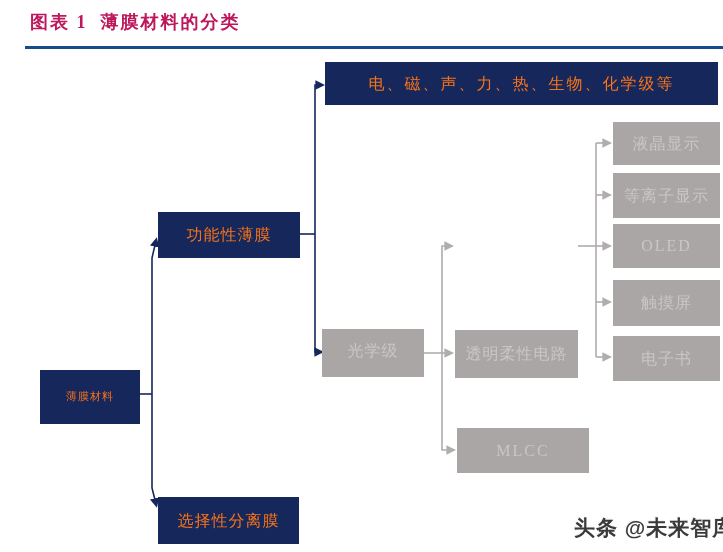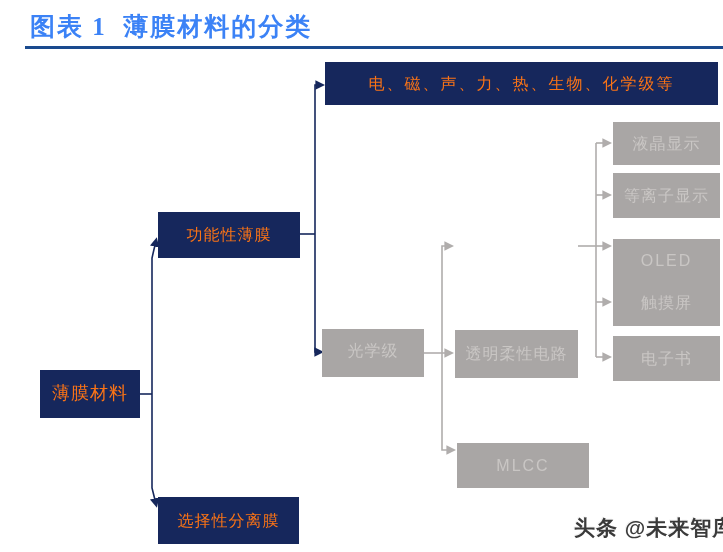--- a/index.html
+++ b/index.html
@@ -3,35 +3,35 @@
 <meta charset="utf-8">
 <style>
   html,body{margin:0;padding:0;background:#ffffff;}
   #stage{
     position:relative;width:723px;height:552px;background:#ffffff;
     overflow:hidden;font-family:"Liberation Sans","DejaVu Sans",sans-serif;
   }
   .page-title{
     position:absolute;left:30px;top:10px;
     font-family:"Liberation Serif","DejaVu Serif",serif;
-    font-weight:bold;font-size:25px;color:#3b82f6;
+    font-weight:bold;font-size:18px;color:#be185d;
     letter-spacing:2px;white-space:pre;
   }
   .title-rule{
     position:absolute;left:25px;top:46px;width:698px;height:3px;
     background:#1a4a8e;
   }
   .node{
     position:absolute;display:flex;align-items:center;justify-content:center;
     text-align:center;font-size:16px;letter-spacing:1px;line-height:1.2;
     box-sizing:border-box;
   }
   .navy{background:#16275c;color:#f97316;}
   .gray{background:#a9a6a5;color:#c9c6c4;}
-  .serif{font-family:Liberation Sans, sans-serif;letter-spacing:2px;margin-top:15px;}
+  .serif{font-family:Liberation Serif, serif;letter-spacing:2px;}
   .connectors{position:absolute;left:0;top:0;}
   .watermark{
     position:absolute;left:574px;top:514px;
     font-size:21px;font-weight:bold;color:#3a3a3a;white-space:pre;
     text-shadow:2px 2px 0 #ffffff,-1px -1px 0 #f2f2f2,1px 2px 2px #ffffff;
     letter-spacing:1px;
   }
 </style>
 </head>
 <body>
@@ -70,21 +70,21 @@
       <path d="M578,246 L596,246"></path>
       <path d="M596,143 L596,357"></path>
       <path d="M596,143 L604,143" marker-end="url(#arr-gray)"></path>
       <path d="M596,195 L604,195" marker-end="url(#arr-gray)"></path>
       <path d="M596,246 L604,246" marker-end="url(#arr-gray)"></path>
       <path d="M596,302 L604,302" marker-end="url(#arr-gray)"></path>
       <path d="M596,357 L604,357" marker-end="url(#arr-gray)"></path>
     </g>
   </svg>
 
-  <div class="node navy" style="left:40px;top:370px;width:100px;height:48px;font-size:18px;">薄膜材料</div>
+  <div class="node navy" style="left:40px;top:370px;width:100px;height:54px;font-size:11px;">薄膜材料</div>
 
   <div class="node navy" style="left:158px;top:212px;width:142px;height:46px;">功能性薄膜</div>
   <div class="node navy" style="left:158px;top:497px;width:141px;height:47px;">选择性分离膜</div>
 
   <div class="node navy" style="left:325px;top:62px;width:393px;height:43px;letter-spacing:2px;">电、磁、声、力、热、生物、化学级等</div>
   <div class="node gray" style="left:322px;top:329px;width:102px;height:48px;font-family:Liberation Mono, monospace;">光学级</div>
 
   <div class="node gray" style="left:455px;top:330px;width:123px;height:48px;">透明柔性电路</div>
   <div class="node gray serif" style="left:457px;top:428px;width:132px;height:45px;">MLCC</div>
 

